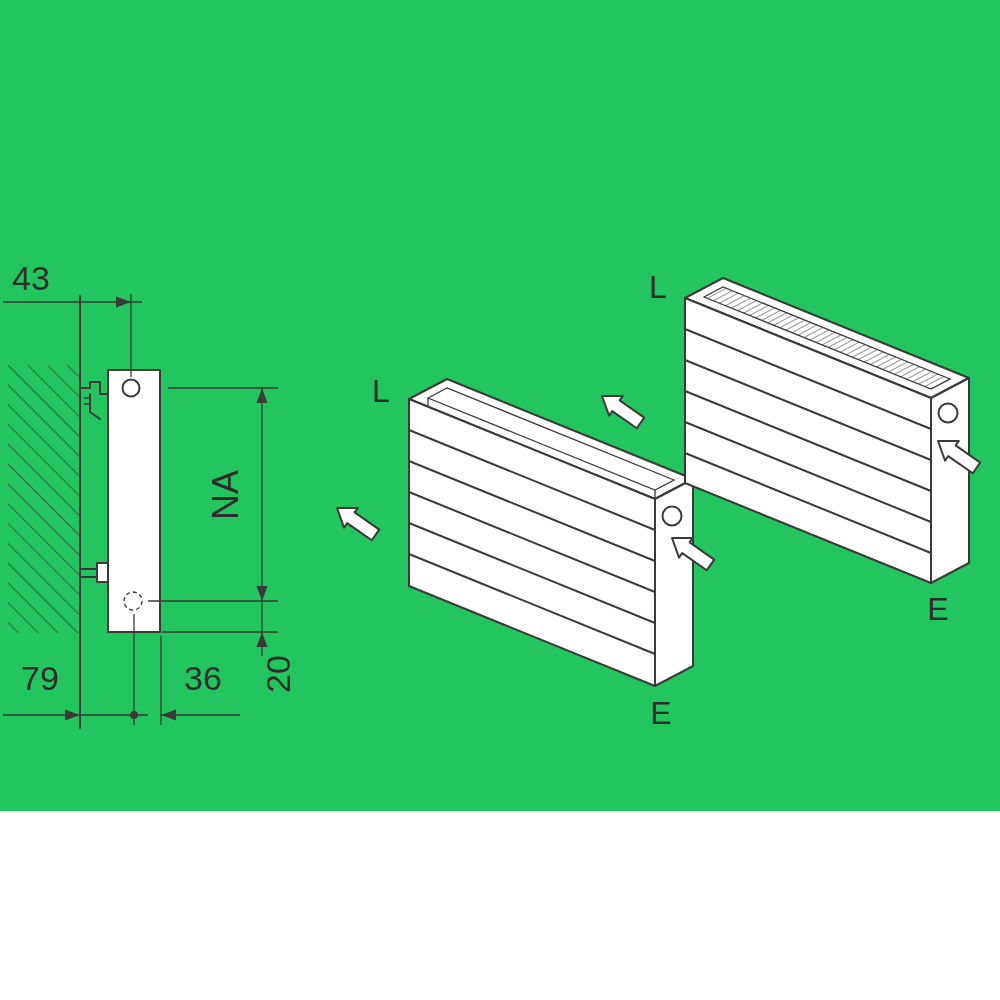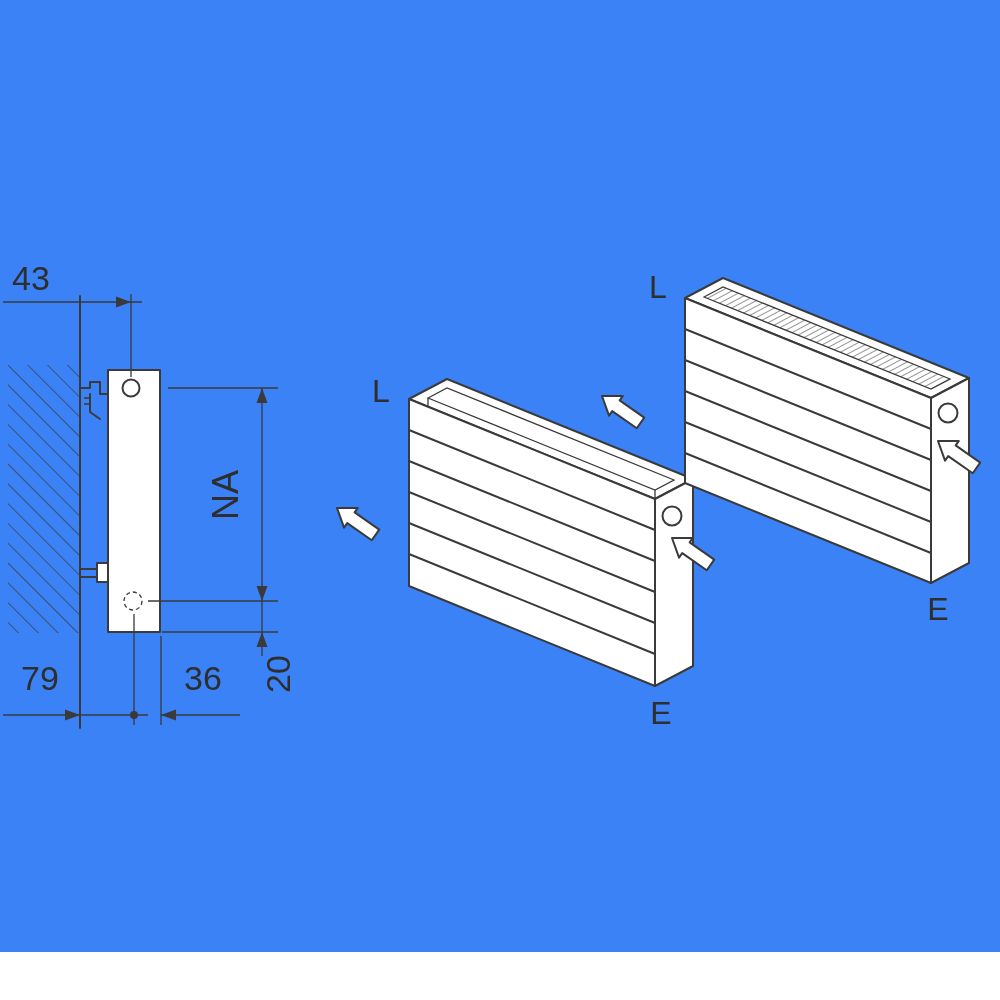--- a/index.html
+++ b/index.html
@@ -1,16 +1,16 @@
 <!DOCTYPE html>
 <html><head>
 <meta charset="utf-8">
 <style>
   html,body{margin:0;padding:0;background:#ffffff;}
-  .stage{position:relative;width:1000px;height:952px;background:#3b82f6;overflow:hidden;}
+  .stage{position:relative;width:1000px;height:811px;background:#22c55e;overflow:hidden;}
   svg{display:block;}
   text{font-family:"Liberation Sans","DejaVu Sans",sans-serif;fill:#2e2e2e;}
   .dim-text{font-size:34px;}
   .port-text{font-size:32px;}
   .na-text{font-size:36px;}
   .draw{stroke:#3a3a3a;stroke-width:2;fill:none;stroke-linejoin:round;stroke-linecap:round;}
   .thin{stroke:#3a3a3a;stroke-width:1.3;fill:none;}
   .fillarrow{fill:#3a3a3a;stroke:none;}
   .whitefill{fill:#ffffff;}
   .blockarrow{fill:#ffffff;stroke:#3a3a3a;stroke-width:2;stroke-linejoin:round;}

